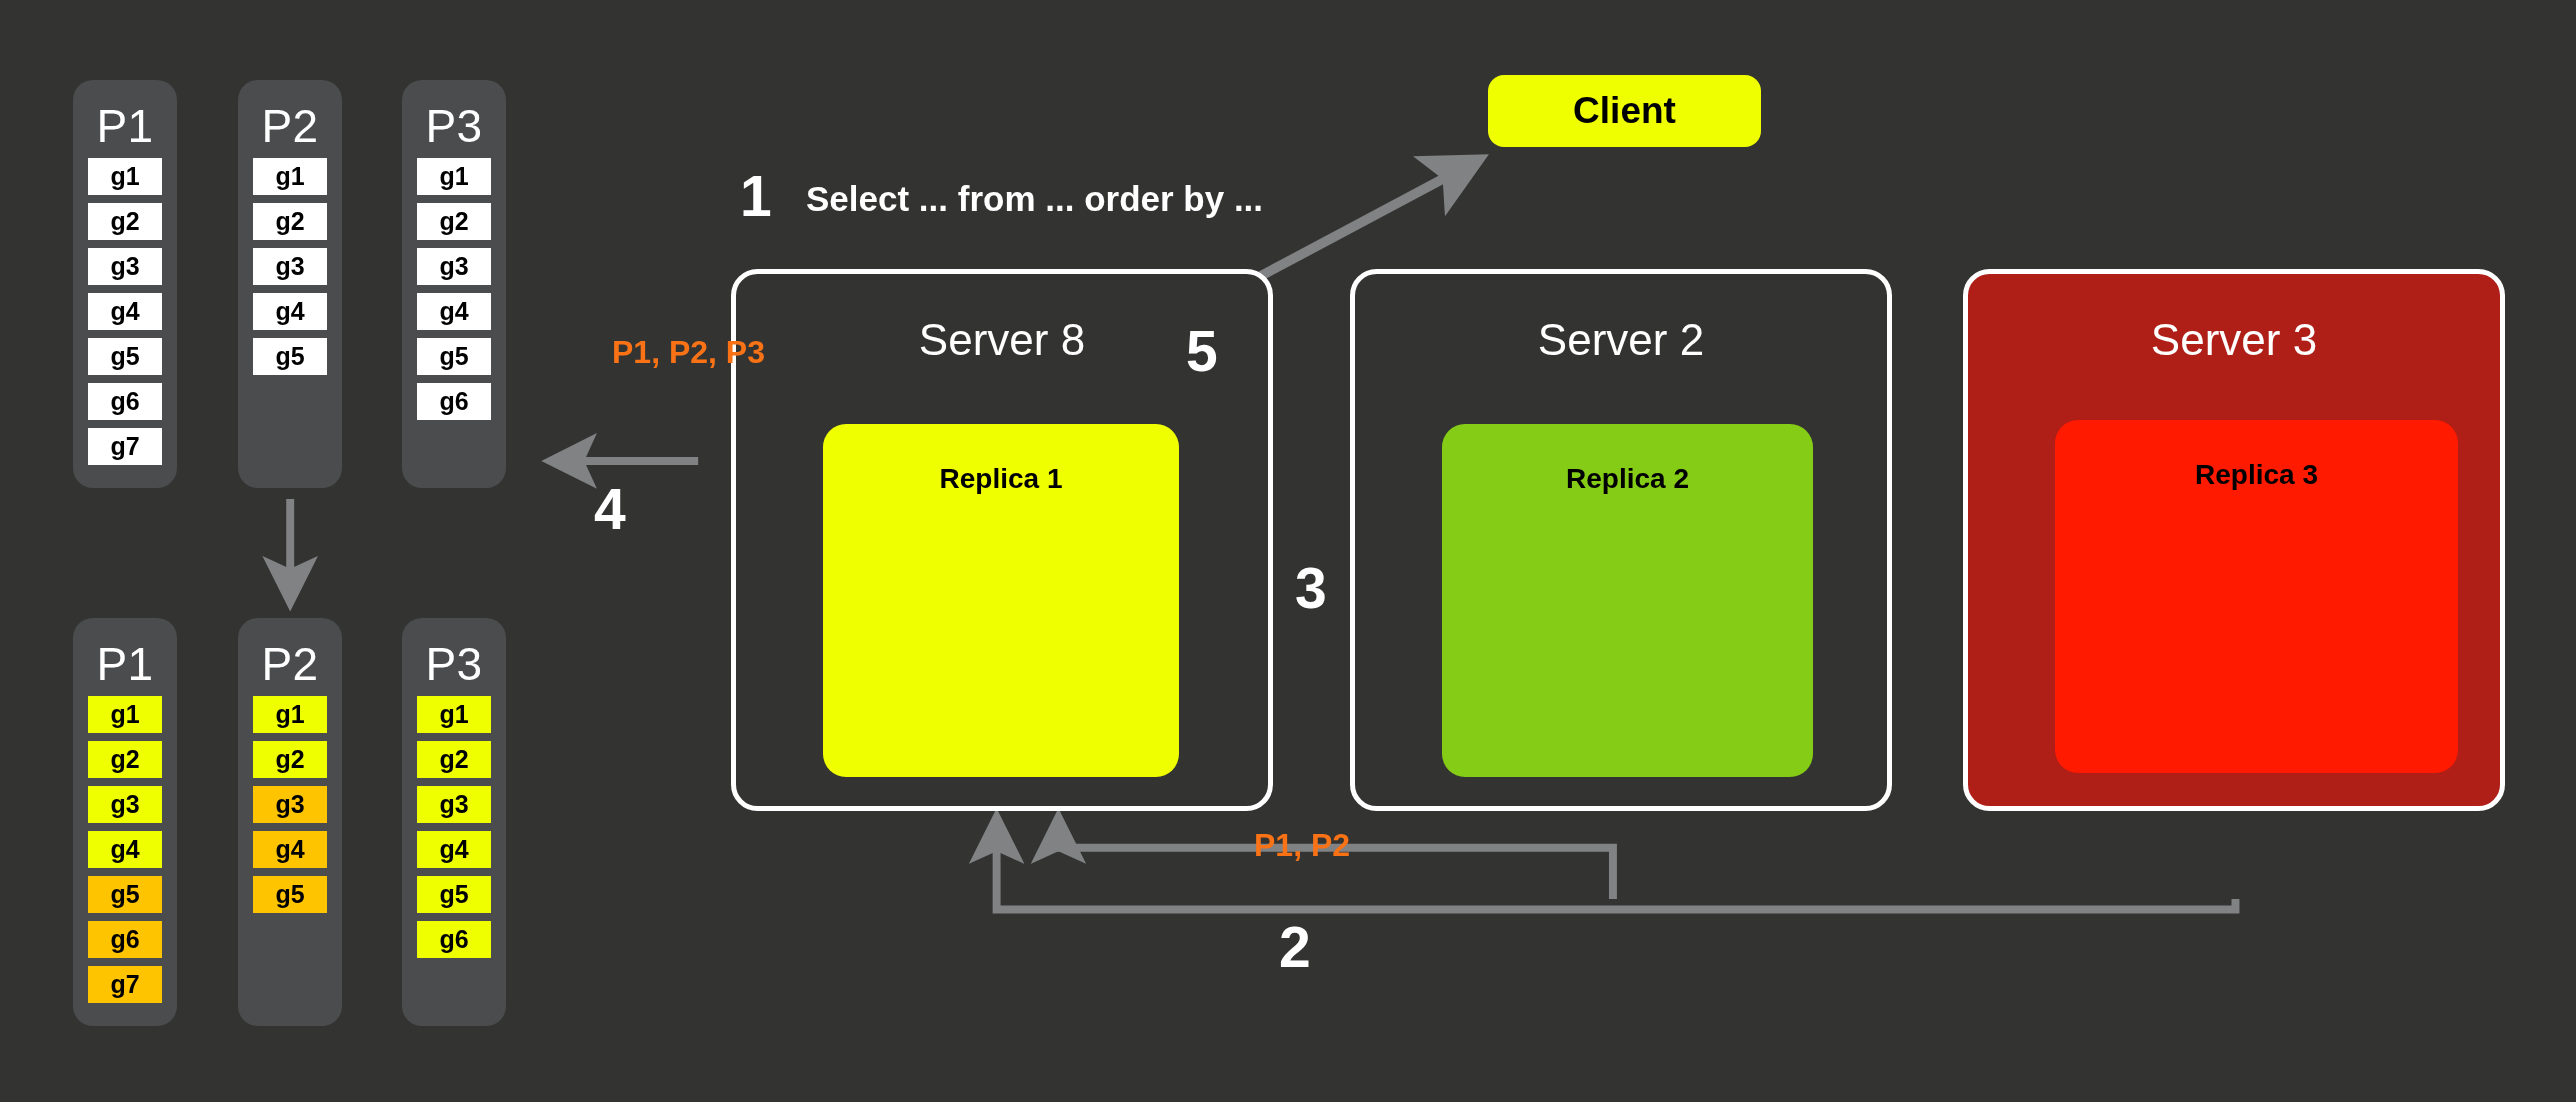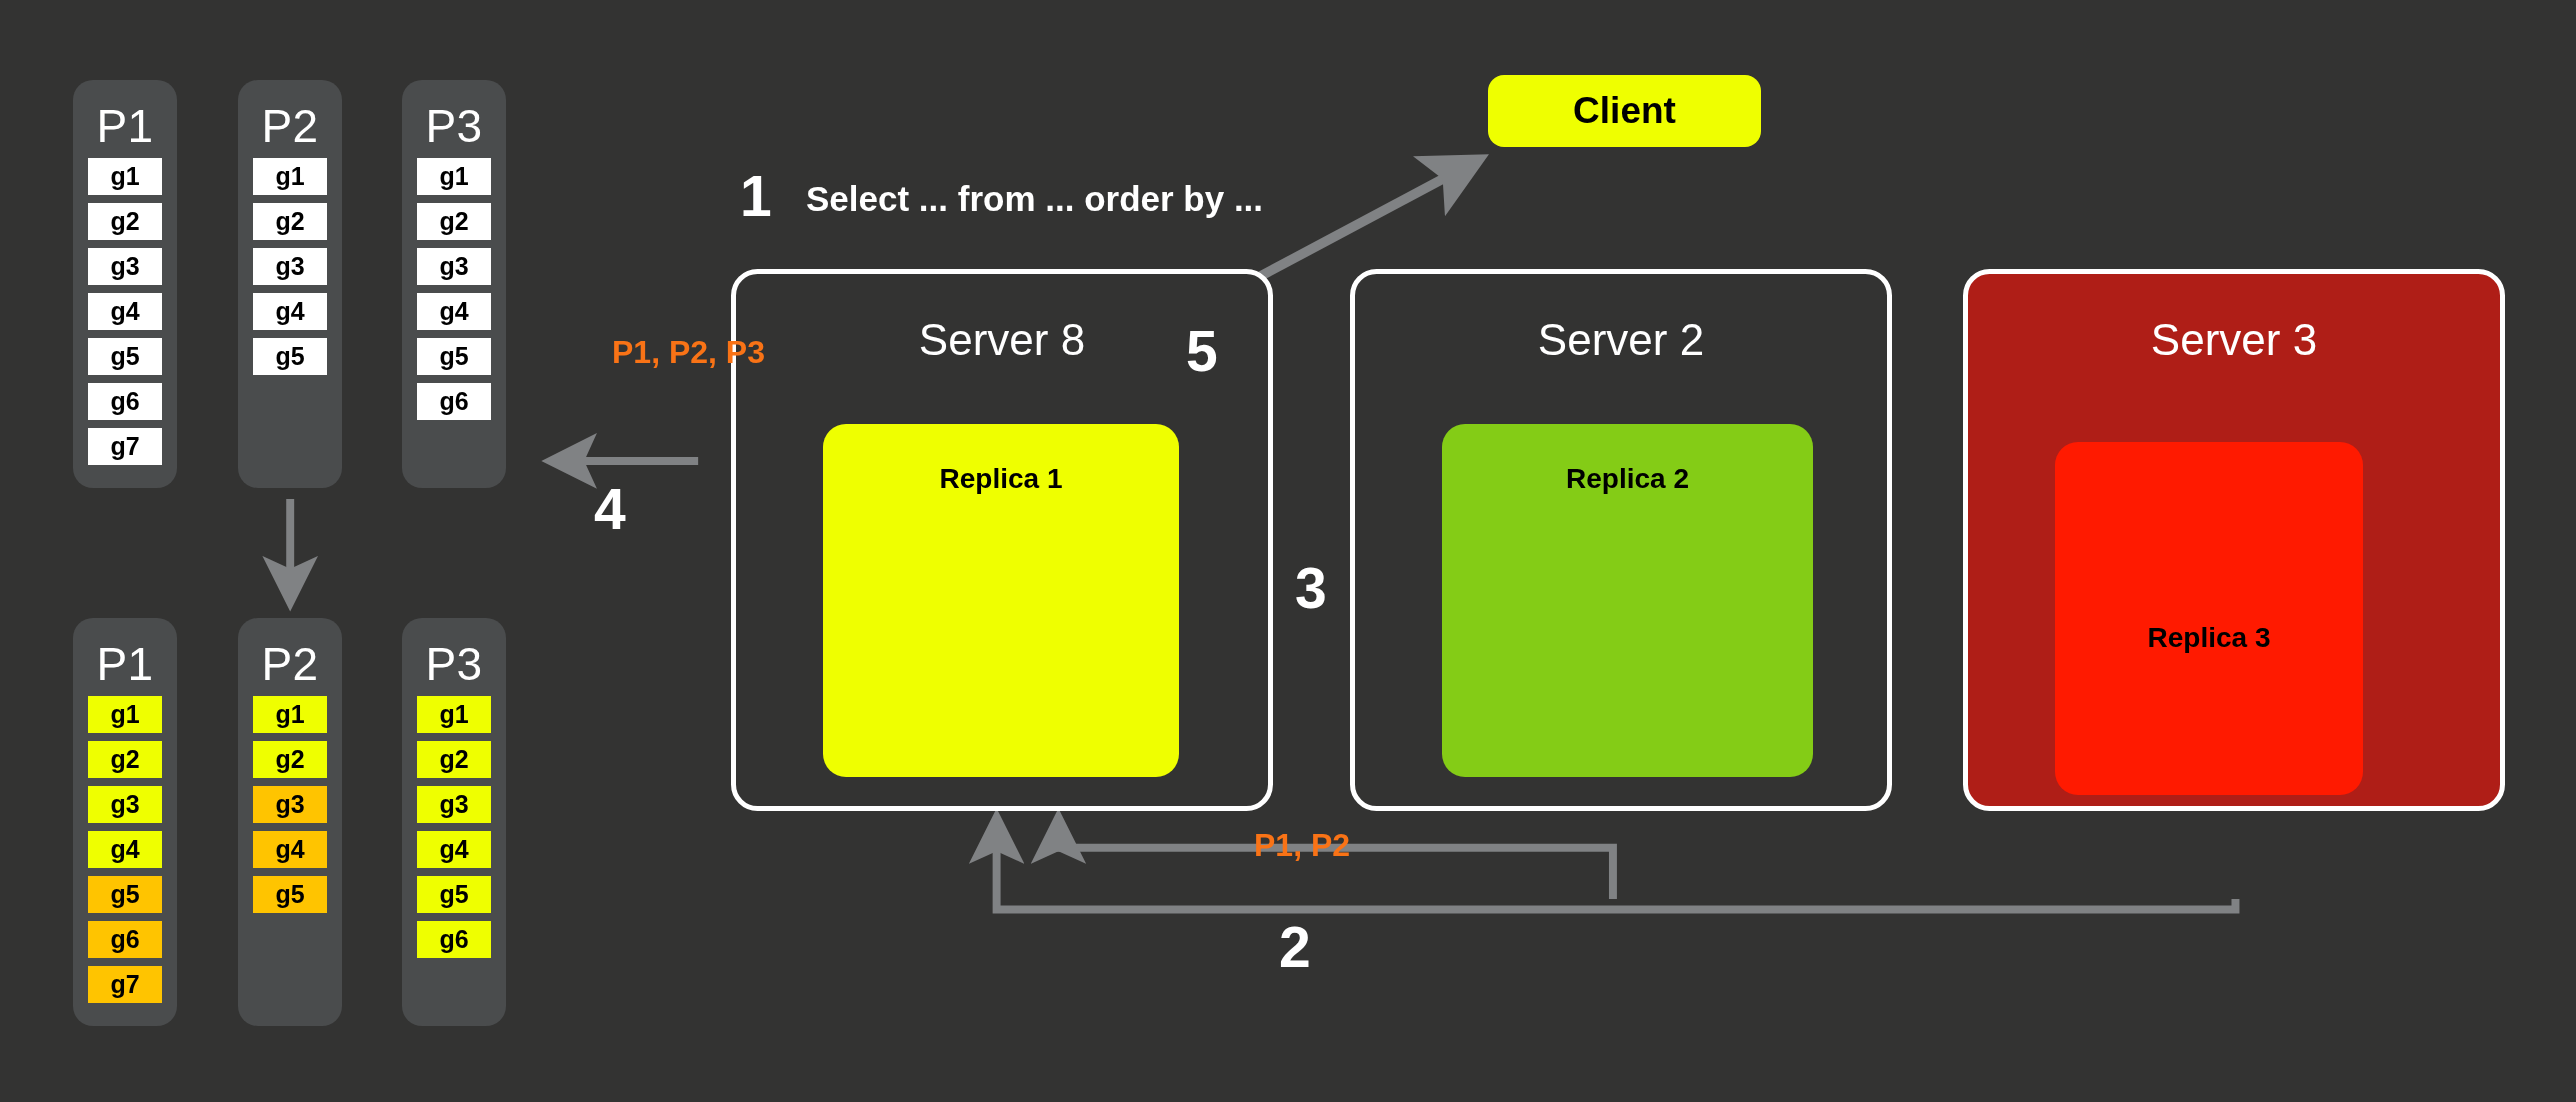--- a/index.html
+++ b/index.html
@@ -241,21 +241,21 @@
 
   <div class="server" style="left:1350px;top:269px;width:542px;height:542px;">
     <div class="s-title">Server 2</div>
     <div class="replica r2" style="left:87px;top:150px;width:371px;height:353px;">
       <span>Replica 2</span>
     </div>
   </div>
 
   <div class="server failed" style="left:1963px;top:269px;width:542px;height:542px;">
     <div class="s-title">Server 3</div>
-    <div class="replica r3" style="left:87px;top:168px;width:308px;height:353px;align-items:center;">
+    <div class="replica r3" style="left:87px;top:146px;width:403px;height:353px;">
       <span>Replica 3</span>
     </div>
   </div>
 
   <div class="flow-label" style="left:612px;top:336px;">P1, P2, P3</div>
 
   <div class="step-num" style="left:594px;top:481px;font-size:57px;">4</div>
 
   <div class="step-num" style="left:1186px;top:323px;font-size:57px;">5</div>
 

